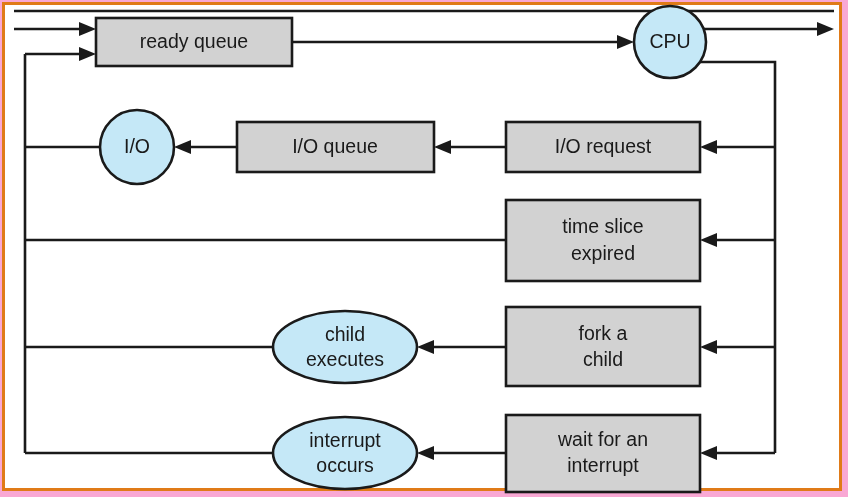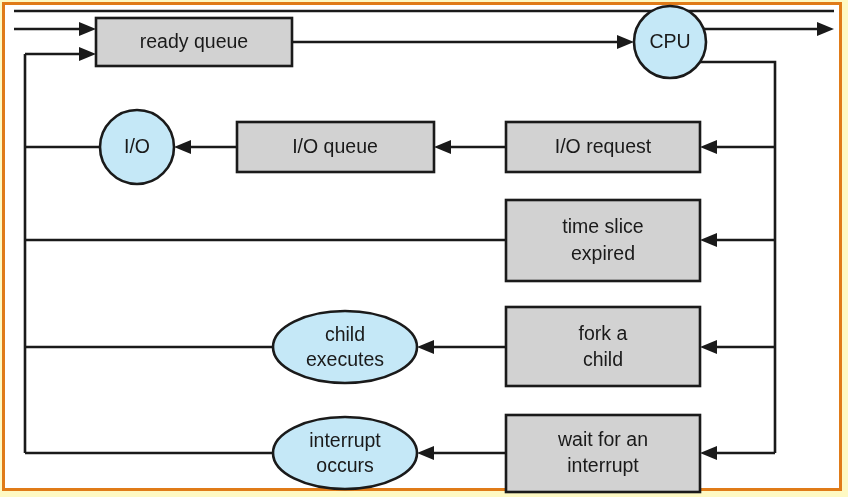--- a/index.html
+++ b/index.html
@@ -10,21 +10,21 @@
   body {
     width: 848px;
     height: 497px;
     overflow: hidden;
     font-family: "Liberation Sans", sans-serif;
   }
   #figure-root {
     position: relative;
     width: 848px;
     height: 497px;
-    background: #fef9c3;
+    background: #f9a8d4;
   }
   
   .frame-outer {
     position: absolute;
     left: 2px;
     top: 2px;
     width: 840px;
     height: 489px;
     border: 3px solid #e07b18;
     box-sizing: border-box;

